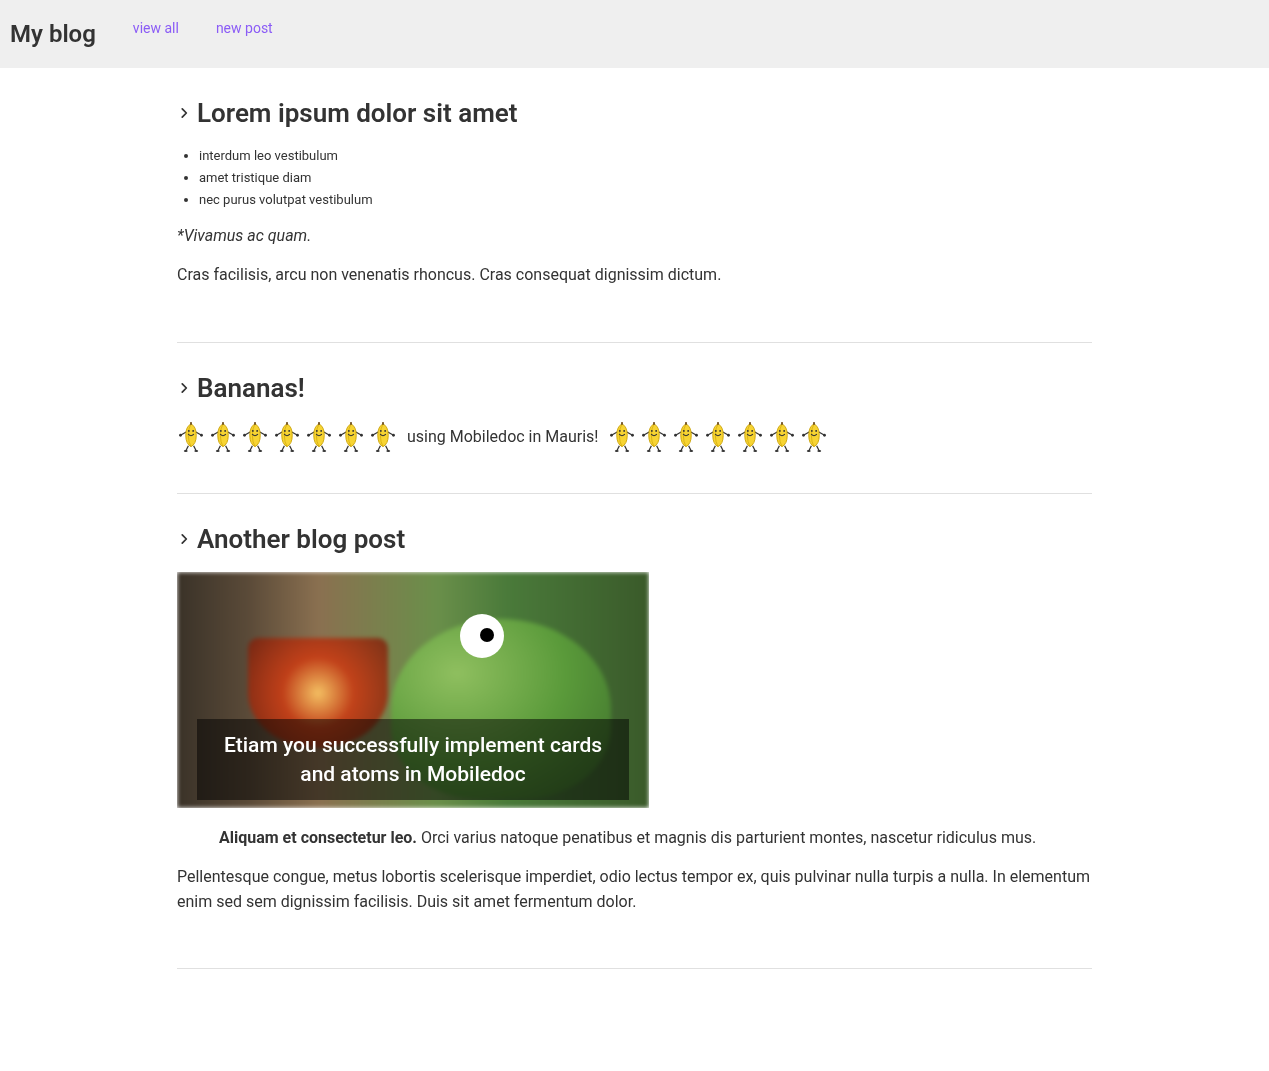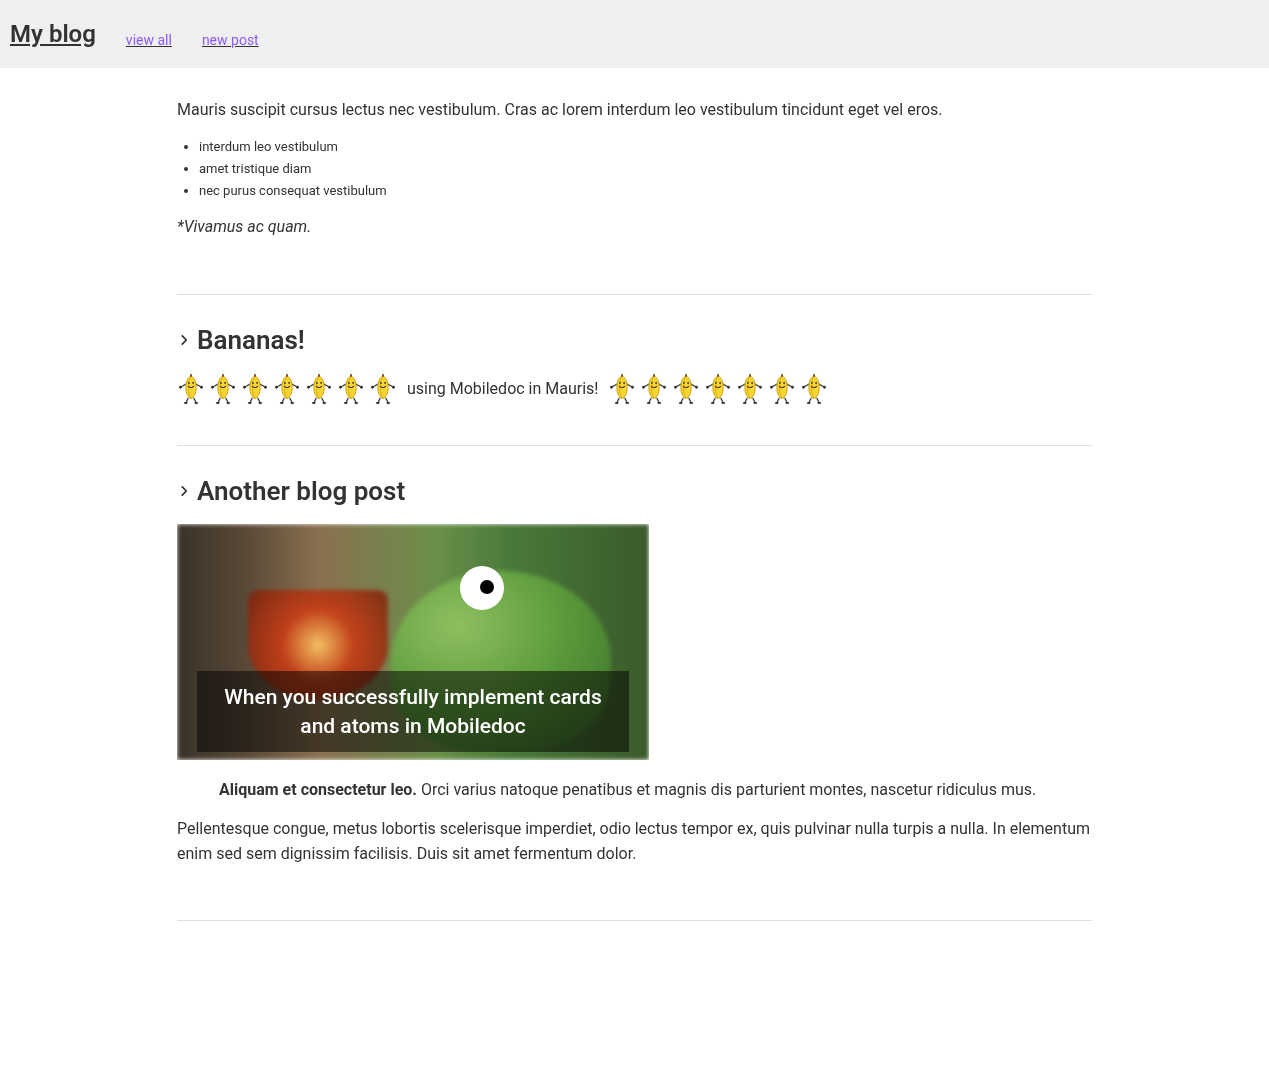--- a/index.html
+++ b/index.html
@@ -9,23 +9,22 @@
     }
     body {
       font-family: -apple-system, BlinkMacSystemFont, "Segoe UI", Roboto, Helvetica, Arial, sans-serif;
       color: #333;
       background: #fff;
     }
     .header {
       background: #efefef;
       padding: 20px 10px;
       display: flex;
-      align-items: flex-end;
-      gap: 11px;
-      text-decoration: underline;
+      align-items: flex-start;
+      gap: 18px;
     }
     .site-title {
       font-size: 24px;
       font-weight: 600;
       color: #333;
     }
     .nav-link {
       color: #8b5cf6;
       font-size: 14px;
       cursor: pointer;
@@ -178,28 +177,36 @@
 
 <div class="header">
   <div class="site-title">My blog</div>
   <a class="nav-link">view all</a>
   <a class="nav-link">new post</a>
 </div>
 
 <div class="container">
 
   <div class="post">
+    <div class="post-title-row">
+      <span class="chevron">
+        <svg viewBox="0 0 24 24" fill="none" stroke="#333" stroke-width="3" stroke-linecap="round" stroke-linejoin="round">
+            <polyline points="9 5 16 12 9 19"></polyline>
+          </svg>
+      </span>
+      <h2 class="post-title">Lorem ipsum dolor sit amet</h2>
+    </div>
     <div class="post-body">
-      <p>Mauris suscipit cursus lectus nec vestibulum. Cras ac lorem interdum leo vestibulum tincidunt eget vel eros.</p>
       <ul>
         <li>interdum leo vestibulum</li>
         <li>amet tristique diam</li>
-        <li>nec purus consequat vestibulum</li>
+        <li>nec purus volutpat vestibulum</li>
       </ul>
       <p><em>*Vivamus ac quam.</em></p>
+      <p>Cras facilisis, arcu non venenatis rhoncus. Cras consequat dignissim dictum.</p>
     </div>
   </div>
 
   <div class="post">
     <div class="post-title-row">
       <span class="chevron">
         <svg viewBox="0 0 24 24" fill="none" stroke="#333" stroke-width="3" stroke-linecap="round" stroke-linejoin="round">
             <polyline points="9 5 16 12 9 19"></polyline>
           </svg>
       </span>
@@ -470,20 +477,20 @@
         <svg viewBox="0 0 24 24" fill="none" stroke="#333" stroke-width="3" stroke-linecap="round" stroke-linejoin="round">
             <polyline points="9 5 16 12 9 19"></polyline>
           </svg>
       </span>
       <h2 class="post-title">Another blog post</h2>
     </div>
     <div class="post-body">
       <div class="image-card">
         <div class="image-bg"></div>
         <div class="kermit-eye"></div>
-        <div class="image-caption">When you successfully implement cards and atoms in Mobiledoc</div>
+        <div class="image-caption">Etiam you successfully implement cards and atoms in Mobiledoc</div>
       </div>
       <p><strong>Aliquam et consectetur leo.</strong><span> Orci varius natoque penatibus et magnis dis parturient montes, nascetur ridiculus mus.</span></p>
       <p>Pellentesque congue, metus lobortis scelerisque imperdiet, odio lectus tempor ex, quis pulvinar nulla turpis a nulla. In elementum enim sed sem dignissim facilisis. Duis sit amet fermentum dolor.</p>
     </div>
   </div>
 
 </div>
 
 </body></html>

